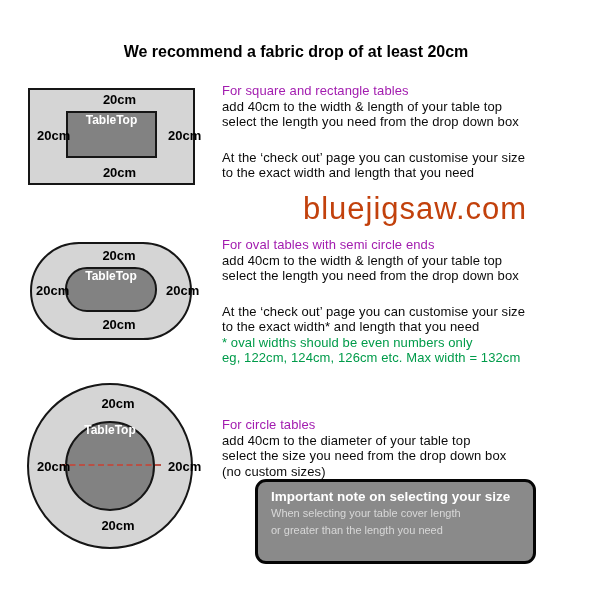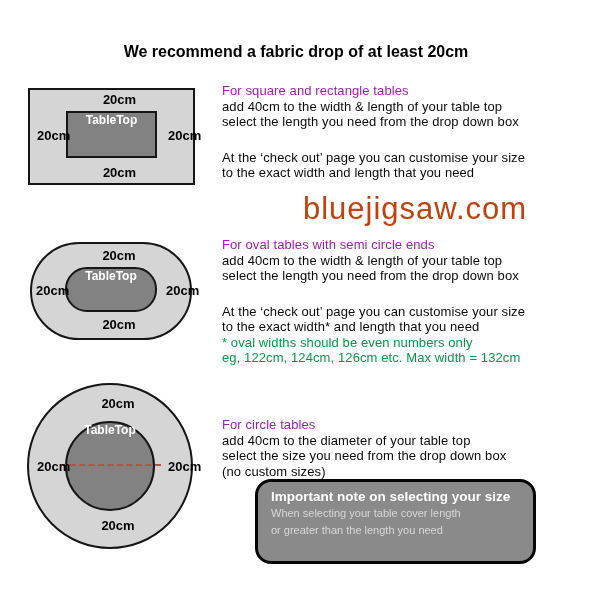--- a/index.html
+++ b/index.html
@@ -26,21 +26,21 @@
 
   
   .txt { position:absolute; left:222px; font-size:13px; line-height:15.5px;
          color:#0b0b0b; letter-spacing:0.1px; white-space:nowrap; }
   .txt .red { color:#a21caf; font-weight:normal; }
   .txt .green { color:#009b4a; }
   .txt .para-gap { margin-top:20px; }
 
   
   .note { position:absolute; left:255px; top:479px; width:281px; height:85px; box-sizing:border-box;
-          background:#8a8a8a; border:3px solid #050505; border-radius:16px; padding:7px 8px 0 13px;
+          background:#8a8a8a; border:3px solid #050505; border-radius:11px; padding:7px 8px 0 13px;
           white-space:nowrap; }
   .note .note-title { color:#ffffff; font-weight:bold; font-size:13.5px; line-height:16px; }
   .note .note-line { color:#d8d8d8; font-size:11px; line-height:17px; }
 </style>
 </head>
 <body>
 
 <div class="canvas">
 
   <div class="subtitle">We recommend a fabric drop of at least 20cm</div>

